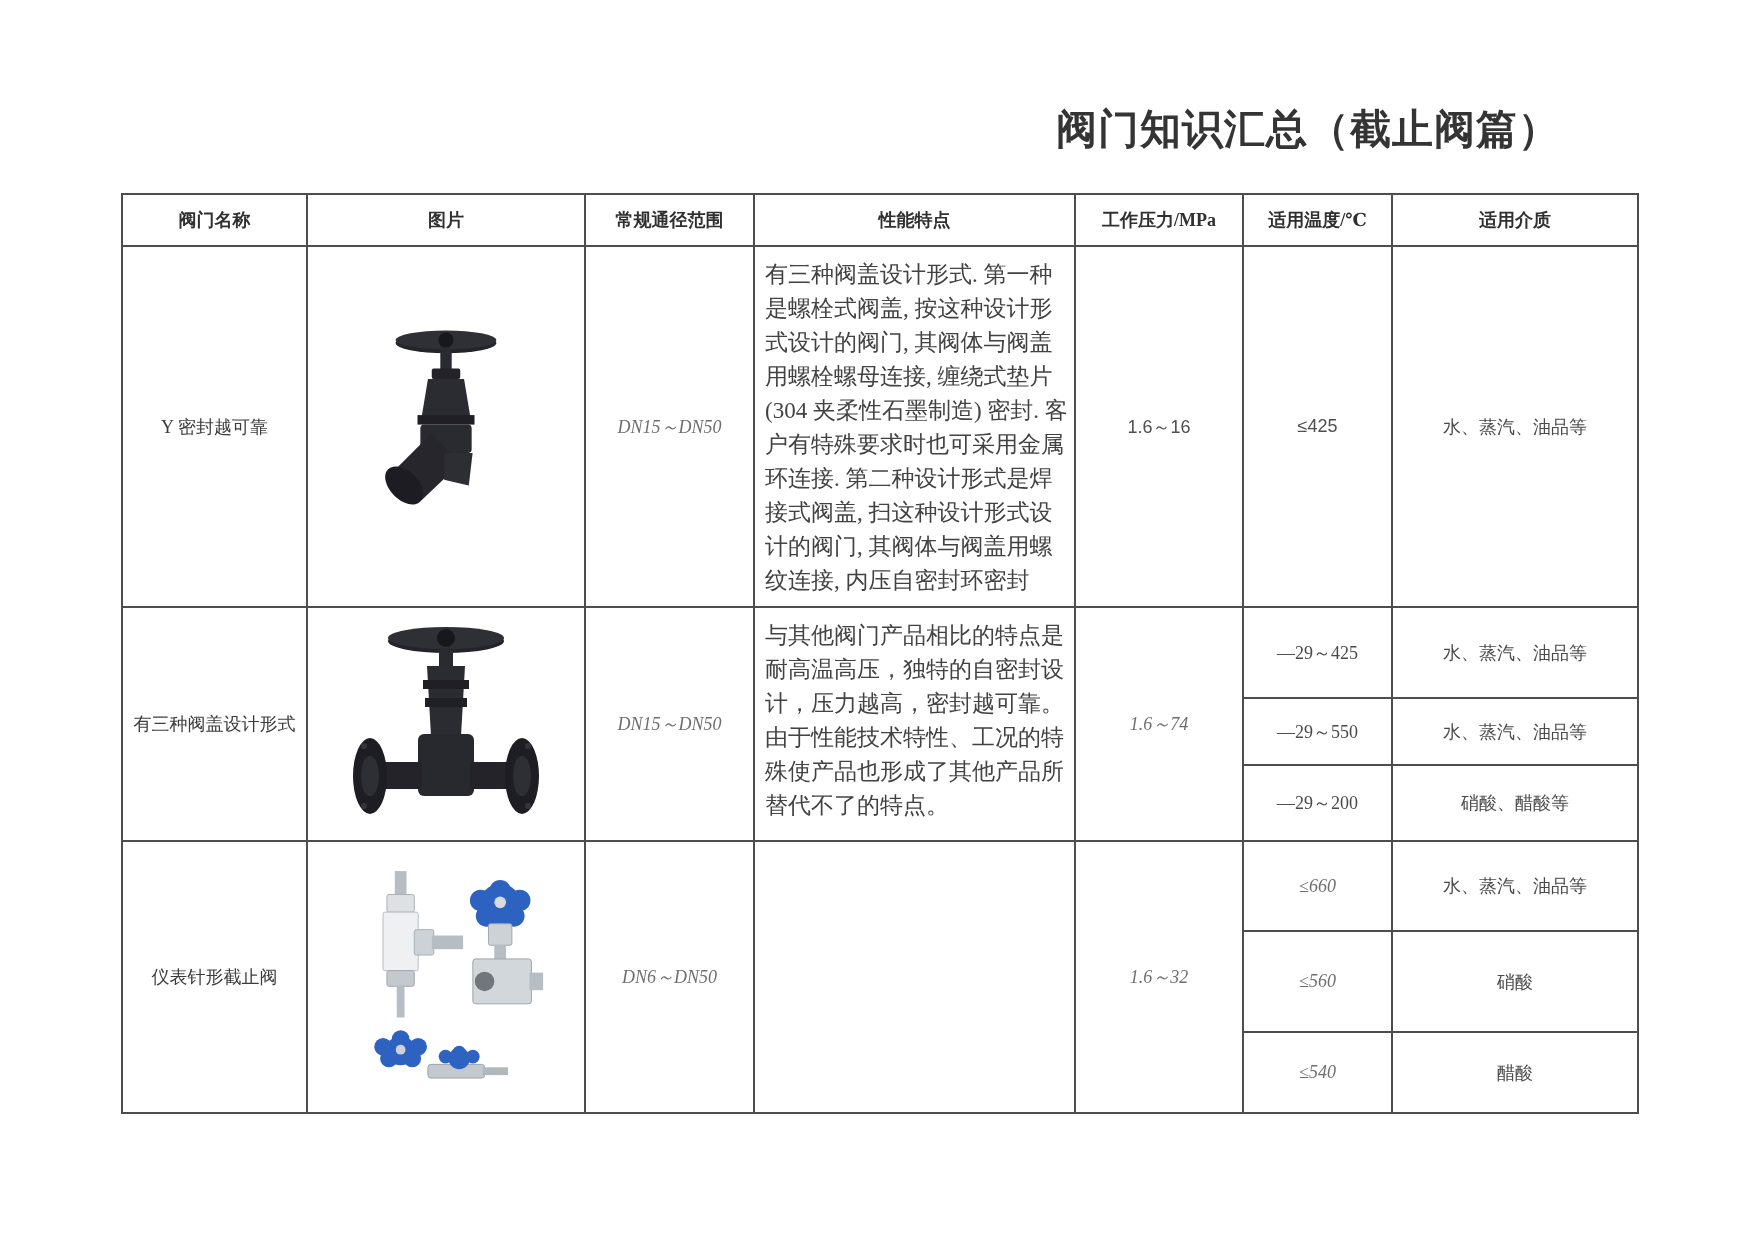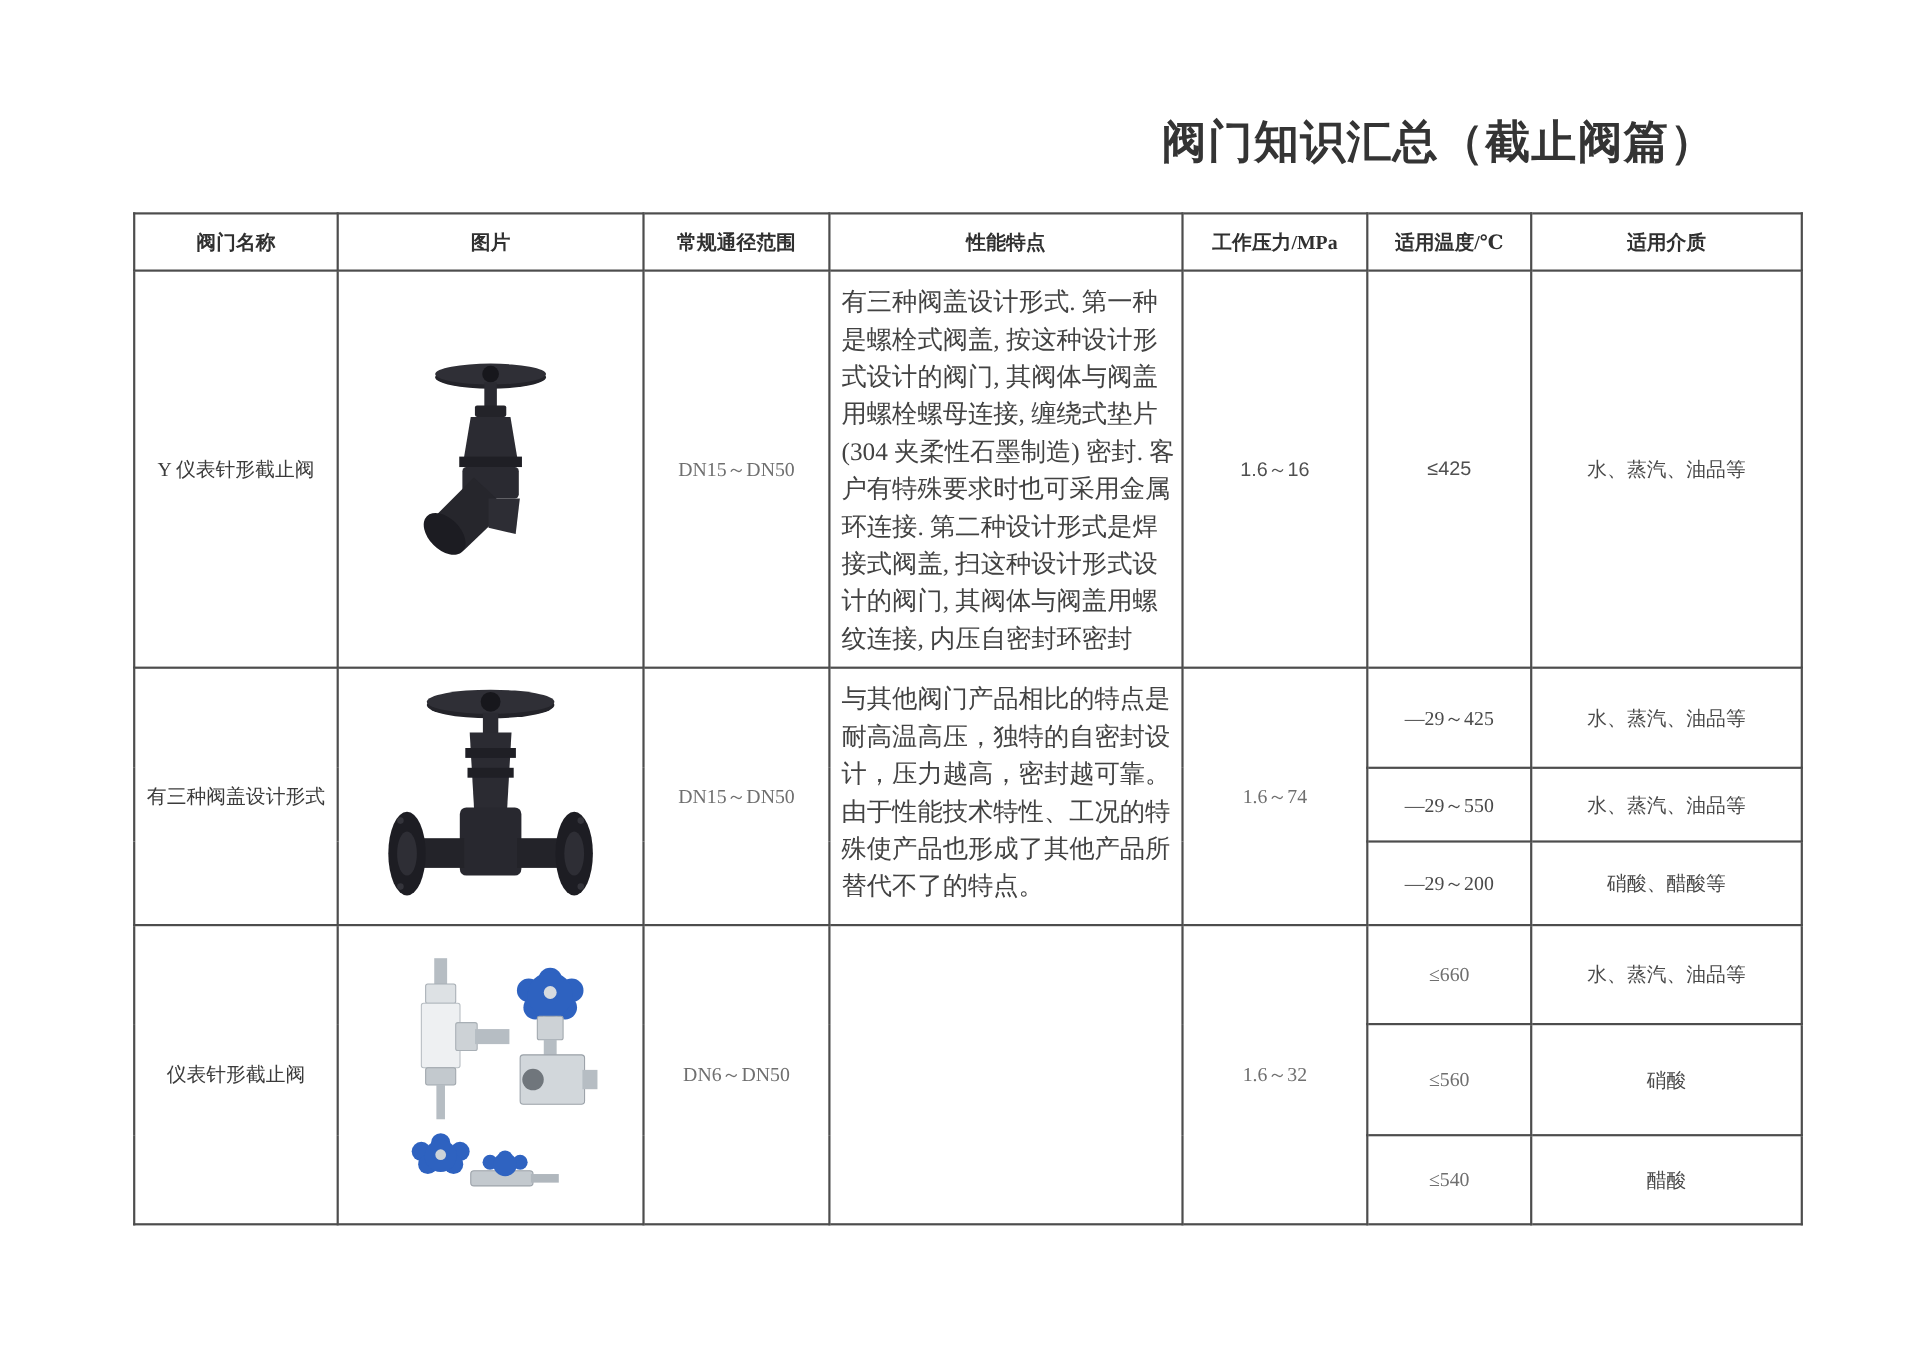--- a/index.html
+++ b/index.html
@@ -19,21 +19,21 @@
   .valve-table th,.valve-table td{
     border:2px solid #4d4d4d;text-align:center;vertical-align:middle;
     font-size:18px;padding:0 4px;overflow:hidden;
   }
   .valve-table th{font-weight:bold;color:#303030;}
   td.features-cell{
     text-align:left;vertical-align:top;padding:11px 0 0 10px;
     line-height:34px;font-size:23px;color:#424242;
   }
   td.name-cell{line-height:34px;}
-  .val-gray{color:#6f6f6f;}
+  .val-gray{color:#6f6f6f;font-style:italic;}
   .val-dark{color:#4a4a4a;}
   .sans-val{font-family:"Liberation Sans","DejaVu Sans",sans-serif;font-size:22px;color:#4f4f4f;border-radius:19px;}
   tr.h-header{height:52px;}
   tr.h-r1{height:361px;}
   tr.h-r2a{height:91px;}
   tr.h-r2b{height:67px;}
   tr.h-r2c{height:76px;}
   tr.h-r3a{height:90px;}
   tr.h-r3b{height:101px;}
   tr.h-r3c{height:81px;}
@@ -61,21 +61,21 @@
     <th>阀门名称</th>
     <th>图片</th>
     <th>常规通径范围</th>
     <th>性能特点</th>
     <th>工作压力/MPa</th>
     <th>适用温度/℃</th>
     <th>适用介质</th>
   </tr>
 
   <tr class="h-r1">
-    <td class="name-cell">Y 仪表针形截止阀</td>
+    <td class="name-cell">Y 密封越可靠</td>
     <td class="image-cell">
       <div class="img-wrap">
         <svg width="190" height="215" viewBox="0 0 200 220">
           <ellipse cx="100" cy="22" rx="53" ry="11" fill="#232329"></ellipse>
           <ellipse cx="100" cy="19" rx="53" ry="10" fill="#2f2f36"></ellipse>
           <circle cx="100" cy="19" r="8" fill="#17171c"></circle>
           <rect x="94" y="27" width="12" height="24" fill="#2a2a31"></rect>
           <rect x="85" y="49" width="30" height="11" rx="2" fill="#232329"></rect>
           <polygon points="81,60 119,60 126,102 74,102" fill="#2b2b32"></polygon>
           <rect x="70" y="98" width="60" height="10" fill="#1f1f25"></rect>

